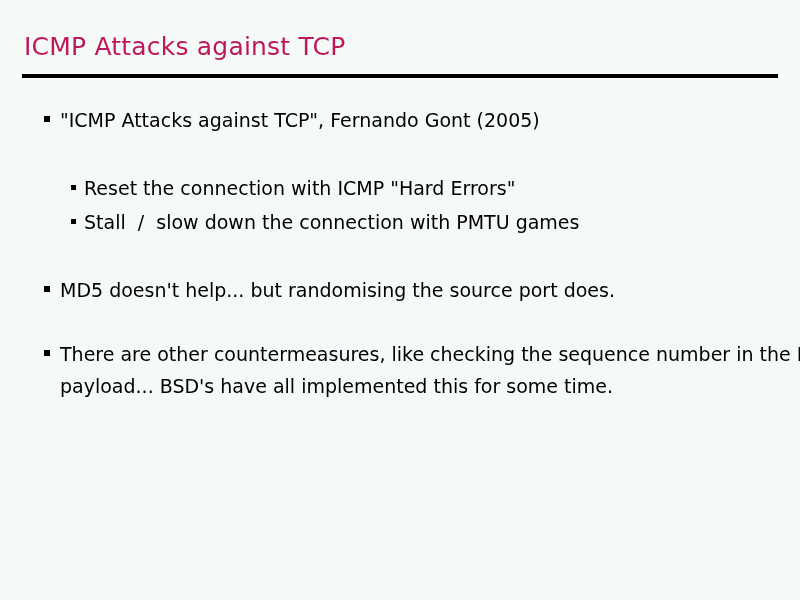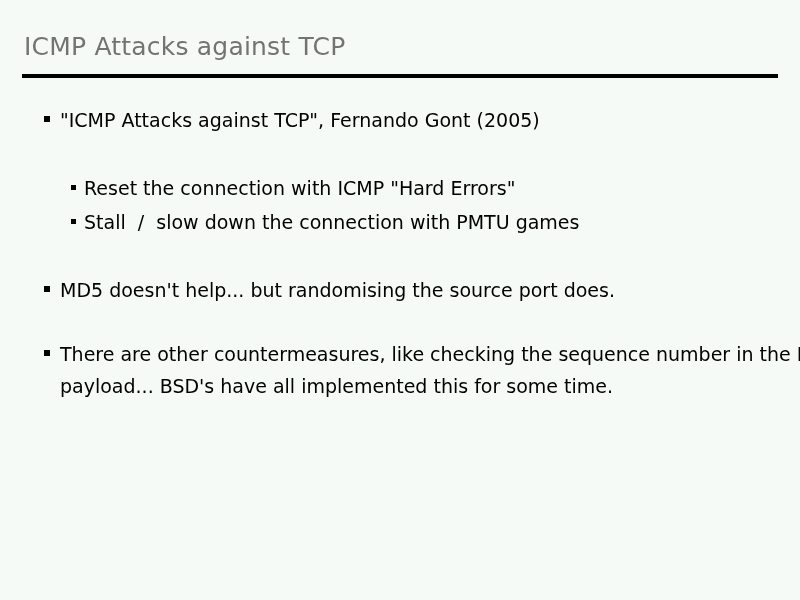--- a/index.html
+++ b/index.html
@@ -33,21 +33,21 @@
   }
   .slide-title {
     position: absolute;
     left: 24px;
     top: 0;
     font-size: 25px;
     line-height: 34px;
     font-weight: normal;
     letter-spacing: 0.2px;
     white-space: nowrap;
-    color: #737373;
+    color: #be185d;
   }
   .title-rule {
     position: absolute;
     left: 22px;
     top: 44px;
     width: 756px;
     height: 4px;
     background: #000000;
   }
 

